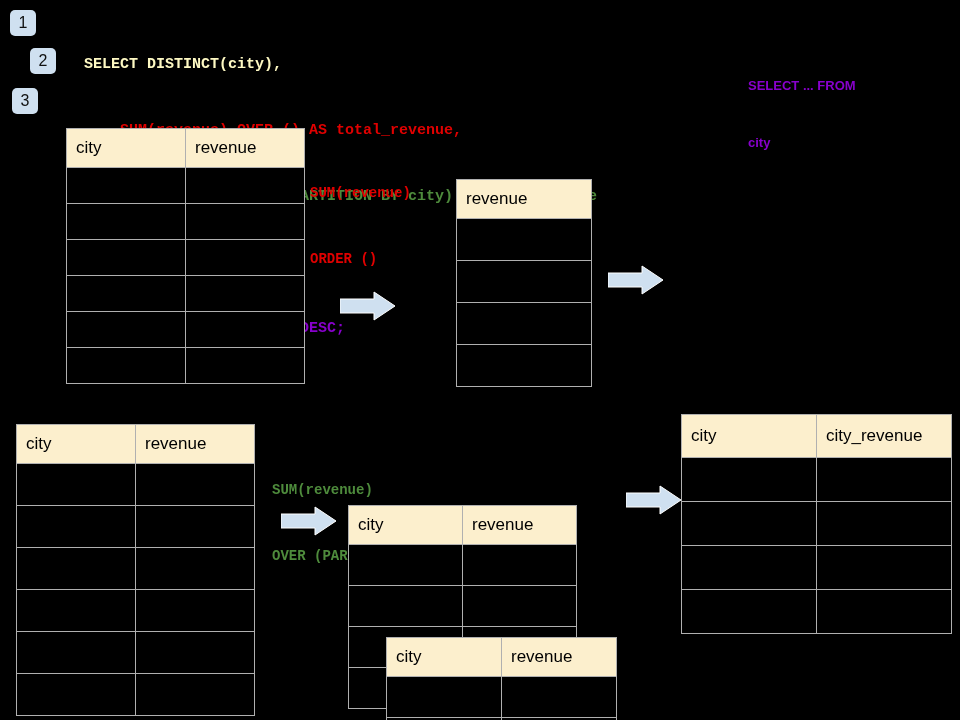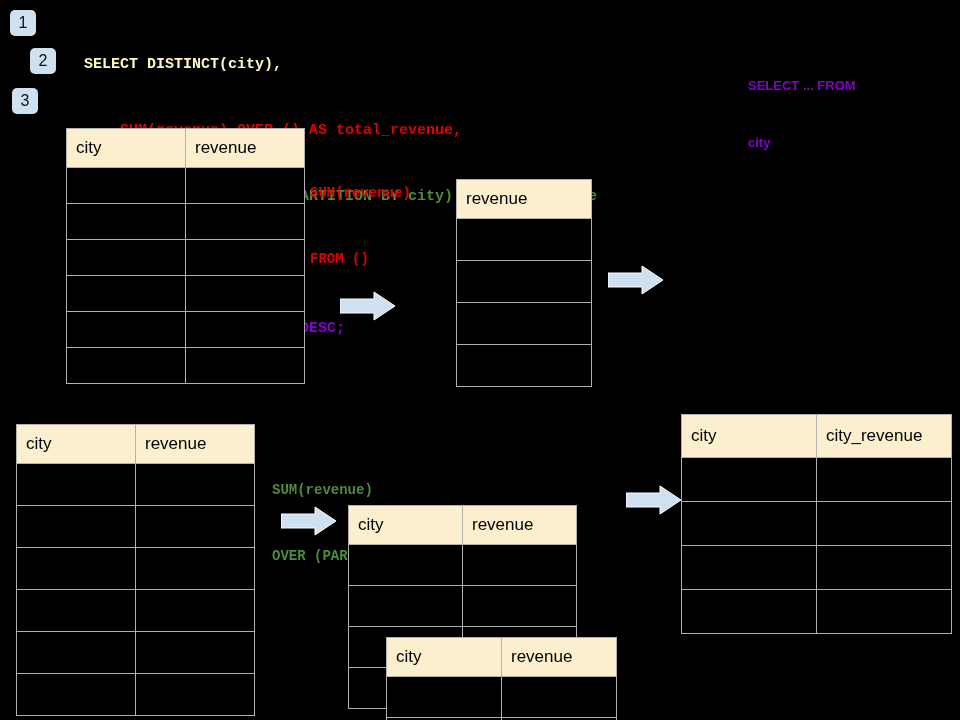--- a/index.html
+++ b/index.html
@@ -149,21 +149,21 @@
       </tr>
       <tr>
         <td style="height:35px;"></td>
         <td style="height:35px;"></td>
       </tr>
     </tbody>
   </table>
 
   <div class="callout" style="left:310px; top:138px; color:#E00000;">
     <div>SUM(revenue)</div>
-    <div>FROM ()</div>
+    <div>ORDER ()</div>
   </div>
 
   <div class="arrow" style="left:340px; top:291px;">
     <svg width="56" height="30" viewBox="0 0 56 30" xmlns="http://www.w3.org/2000/svg">
       <polygon points="0,8 34,8 34,1 55,15 34,29 34,22 0,22" fill="#CFE0F0" stroke="#FFFFFF" stroke-width="1"></polygon>
     </svg>
   </div>
 
   <table class="data-table" style="left:456px; top:179px; width:135px;">
     <colgroup>

